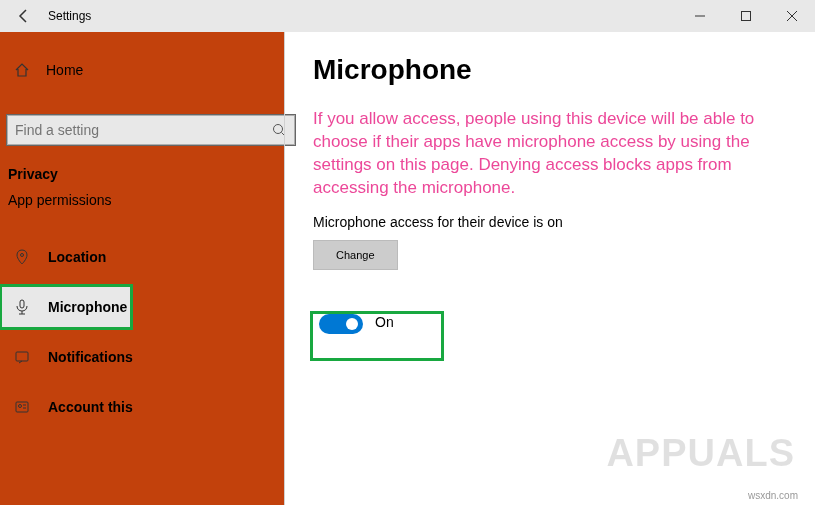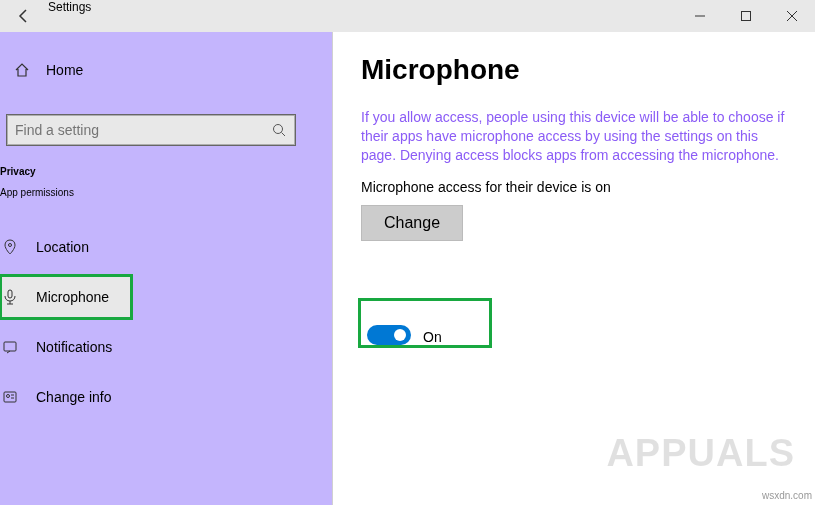--- a/index.html
+++ b/index.html
@@ -9,20 +9,21 @@
     width: 815px;
     height: 505px;
     overflow: hidden;
     font-size: 14px;
     color: #000;
     position: relative;
   }
   .titlebar {
     height: 32px;
     display: flex;
+    align-items: center;
     padding-left: 8px;
     background: #e8e8e8;
   }
   .titlebar .back {
     width: 32px; height: 32px;
     display: flex; align-items: center; justify-content: center;
     font-size: 16px;
   }
   .titlebar .title {
     margin-left: 8px;
@@ -34,22 +35,22 @@
   }
   .win-controls > div {
     width: 46px; height: 32px;
     display: flex; align-items: center; justify-content: center;
   }
   .main {
     display: flex;
     height: calc(100% - 32px);
   }
   .sidebar {
-    width: 332px;
-    background: #c4b5fd;
+    width: 284px;
+    background: #c2410c;
     padding-top: 18px;
     position: relative;
   }
   .home-row {
     display: flex;
     align-items: center;
     height: 40px;
     padding-left: 14px;
     gap: 16px;
     margin-bottom: 12px;
@@ -68,36 +69,37 @@
   .search input {
     flex: 1;
     border: none;
     background: transparent;
     outline: none;
     font-size: 14px;
     font-family: inherit;
   }
   .heading {
     font-weight: 600;
-    font-size: 10px;
-    padding: 0 0;
+    font-size: 14px;
+    padding: 0 8px;
     margin-bottom: 10px;
   }
   .sub-link {
     padding: 8px 8px;
     font-size: 14px;
     margin-bottom: 24px;
   }
   .nav-item {
     height: 44px;
     display: flex;
     align-items: center;
-    padding-left: 2px;
+    padding-left: 14px;
     gap: 18px;
     margin-bottom: 6px;
+    font-weight: bold;
   }
   .nav-item.selected {
     outline: 3px solid #18a840;
     outline-offset: -2px;
     background: #e8e8e8;
     width: 132px;
   }
   .icon {
     width: 16px; height: 16px;
     display: inline-flex;
@@ -114,47 +116,47 @@
     font-size: 28px;
     font-weight: 600;
     margin-bottom: 22px;
   }
   .section-title {
     font-size: 20px;
     font-weight: 600;
     margin-bottom: 8px;
   }
   .body-text {
-    font-size: 14px;
-    color: #8b5cf6;
+    font-size: 17px;
+    color: #ec4899;
     line-height: 1.35;
     margin-bottom: 14px;
     max-width: 450px;
   }
   .status-line {
     font-size: 14px;
     margin-bottom: 10px;
   }
   .btn {
     display: inline-block;
     padding: 8px 22px;
     background: #ccc;
     border: 1px solid #bbb;
-    font-size: 16px;
+    font-size: 11px;
     margin-bottom: 40px;
   }
   .toggle-row {
     display: flex;
-    align-items: flex-end;
+    align-items: flex-start;
     gap: 12px;
     outline: 3px solid #18a840;
     width: 128px;
     height: 44px;
     padding-left: 6px;
-    margin-top: 20px;
+    margin-top: 4px;
   }
   .toggle {
     width: 44px; height: 20px;
     border-radius: 10px;
     background: #0078d4;
     position: relative;
   }
   .toggle::after {
     content: "";
     position: absolute;
@@ -168,21 +170,21 @@
     right: 20px;
     bottom: 30px;
     font-size: 38px;
     font-weight: 800;
     color: rgba(0,0,0,.12);
     letter-spacing: 1px;
     pointer-events: none;
   }
   .attrib {
     position: absolute;
-    right: 3px; bottom: 4px;
+    right: 17px; bottom: 4px;
     font-size: 10px;
     color: #999;
   }
 </style>
 </head>
 <body>
 
 <div class="titlebar">
   <div class="back">
     <svg width="16" height="16" viewBox="0 0 16 16">
@@ -270,21 +272,21 @@
 
     <div class="nav-item">
       <span class="icon">
         <svg width="16" height="16" viewBox="0 0 16 16">
             <rect x="2" y="3" width="12" height="10" rx="1" stroke="#333" fill="none"></rect>
             <circle cx="6" cy="7" r="1.5" stroke="#333" fill="none"></circle>
             <line x1="9" y1="6" x2="12" y2="6" stroke="#333"></line>
             <line x1="9" y1="9" x2="12" y2="9" stroke="#333"></line>
           </svg>
       </span>
-      <span>Change info</span>
+      <span>Account this</span>
     </div>
   </div>
 
   <div class="content">
     <div class="page-title">Microphone</div>
 
     <div class="body-text">If you allow access, people using this device will be able to choose if their apps have microphone access by using the settings on this page. Denying access blocks apps from accessing the microphone.</div>
     <div class="status-line">Microphone access for their device is on</div>
     <div class="btn">Change</div>
 

